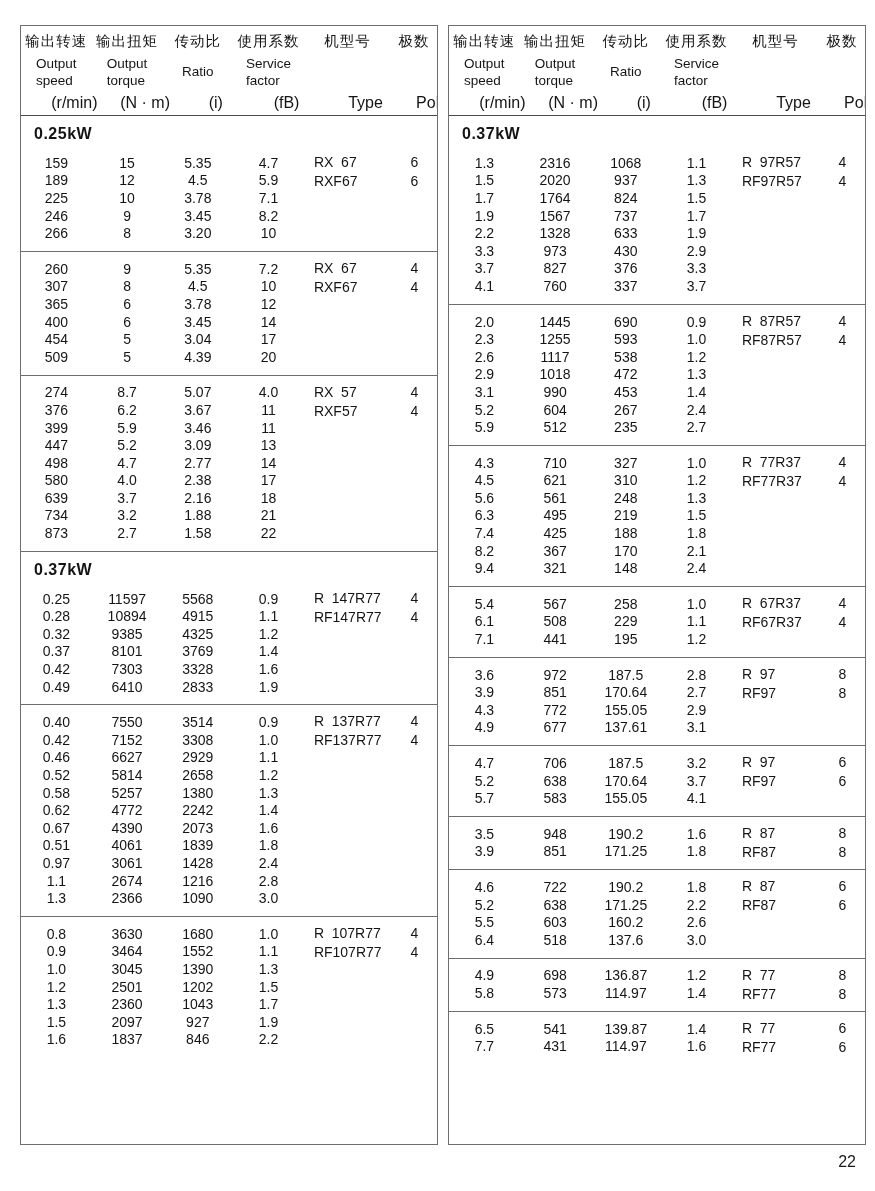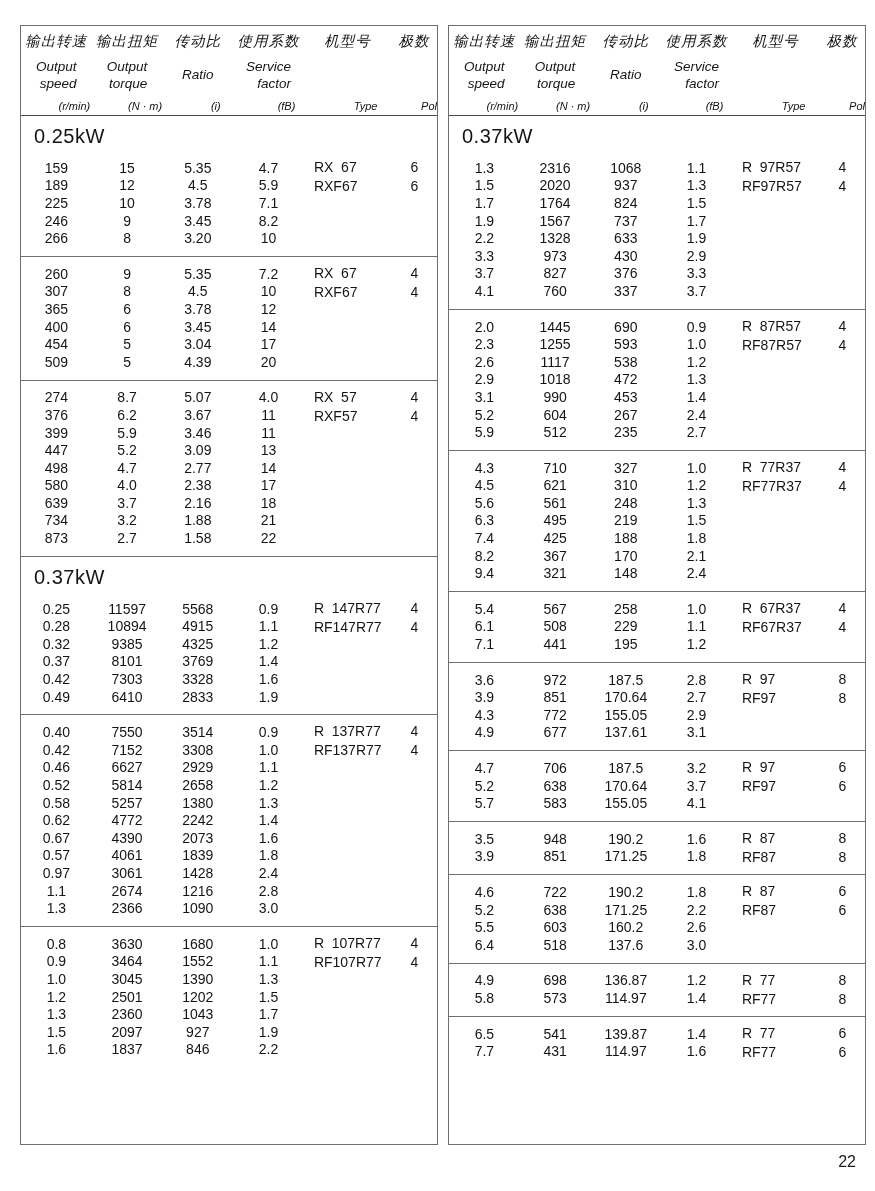--- a/index.html
+++ b/index.html
@@ -27,30 +27,29 @@
     display:grid;
     grid-template-columns:17% 17% 17% 17% 21% 11%;
     border-bottom:1px solid #4a4a4a;
     height:80px;
     padding:6px 0 3px 0;
     box-sizing:content-box;
   }
   .hcol {
     display:flex; flex-direction:column;
     align-items:center; justify-content:space-between;
-    text-align:right;
-    font-style:italic;
+    text-align:left;
   }
   .hzh { font-size:14.5px; letter-spacing:1px; white-space:nowrap; }
   .hen { font-size:13.5px; line-height:1.22; }
-  .hunit { font-size:11px; white-space:nowrap;margin-left:36px; }
+  .hunit { font-size:16px; white-space:nowrap;margin-left:36px; }
   
   .tbody { width:100%; }
   .section-title {
-    font-size:20px; font-weight:normal;
+    font-size:16px; font-weight:bold;
     padding:9px 0 3px 13px;
     letter-spacing:0.5px;
   }
   .group {
     display:grid;
     grid-template-columns:68% 32%;
     padding:8px 0 9px 0;
     border-bottom:1px solid #6e6e6e;
   }
   .tbody > .group:last-child { border-bottom:none; }
@@ -386,21 +385,21 @@
                 <div class="dcell">2242</div>
                 <div class="dcell">1.4</div>
               </div>
               <div class="drow">
                 <div class="dcell">0.67</div>
                 <div class="dcell">4390</div>
                 <div class="dcell">2073</div>
                 <div class="dcell">1.6</div>
               </div>
               <div class="drow">
-                <div class="dcell">0.57</div>
+                <div class="dcell">0.51</div>
                 <div class="dcell">4061</div>
                 <div class="dcell">1839</div>
                 <div class="dcell">1.8</div>
               </div>
               <div class="drow">
                 <div class="dcell">0.97</div>
                 <div class="dcell">3061</div>
                 <div class="dcell">1428</div>
                 <div class="dcell">2.4</div>
               </div>

